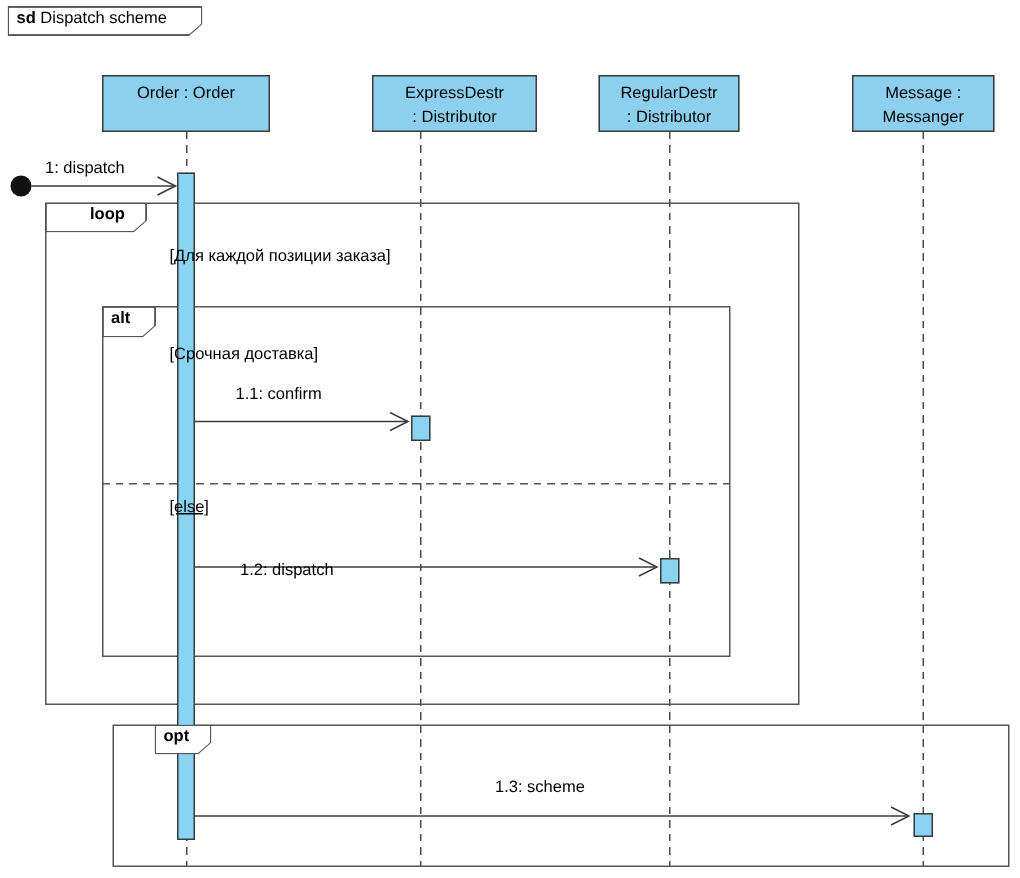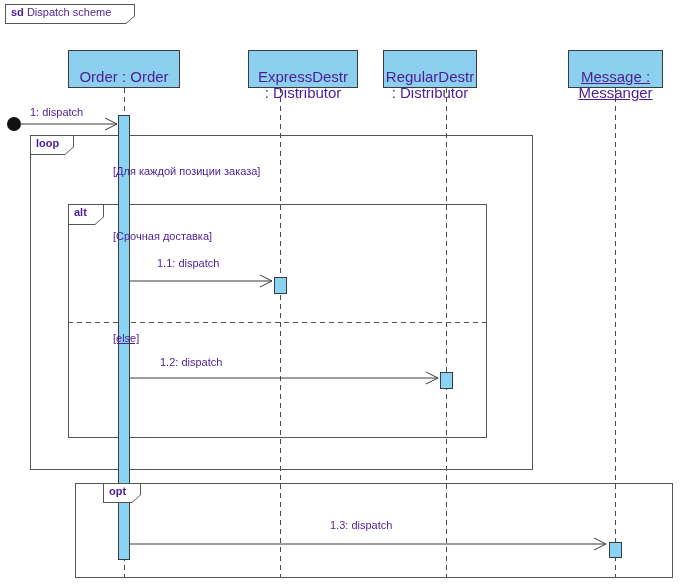--- a/index.html
+++ b/index.html
@@ -1,25 +1,25 @@
 <!DOCTYPE html>
 <html><head>
 <meta charset="utf-8">
 <style>
   html,body{margin:0;padding:0;background:#fff;}
   #canvas{
     position:relative;width:680px;height:585px;background:#ffffff;overflow:hidden;
-    font-family:"Liberation Sans", sans-serif;color:#4c1d95;
+    font-family:"Liberation Sans", sans-serif;color:#000000;
   }
   
   .head{
     position:absolute;top:50px;height:38px;box-sizing:border-box;
     background:#8dcfee;border:1.5px solid #3b3b3b;
     display:flex;flex-direction:column;align-items:center;
-    font-size:15px;line-height:16px;padding-top:18px;text-align:center;z-index:4;
+    font-size:11px;line-height:16px;padding-top:3px;text-align:center;z-index:4;
   }
   
   .lifeline{
     position:absolute;top:88px;width:1px;height:490px;z-index:1;
     background:repeating-linear-gradient(to bottom,#4a4a4a 0 5px,transparent 5px 9px);
   }
   
   .activation{
     position:absolute;box-sizing:border-box;background:#8ad3f2;
     border:1.5px solid #3b3b3b;z-index:5;
@@ -66,31 +66,31 @@
   <div class="lifeline" style="left:446px;"></div>
   <div class="lifeline" style="left:615px;"></div>
 
   <div class="head" style="left:68px;width:112px;">
     <span>Order : Order</span>
   </div>
   <div class="head" style="left:248px;width:110px;">
     <span>ExpressDestr</span>
     <span>: Distributor</span>
   </div>
-  <div class="head" style="left:383px;width:94px;">
+  <div class="head" style="left:399px;width:94px;">
     <span>RegularDestr</span>
     <span>: Distributor</span>
   </div>
-  <div class="head" style="left:568px;width:95px;text-decoration:underline;">
+  <div class="head" style="left:568px;width:95px;">
     <span>Message :</span>
     <span>Messanger</span>
   </div>
 
   <div class="fragment" style="left:30px;top:135px;width:503px;height:335px;"></div>
-  <div class="op-tag" style="left:30px;top:135px;width:44px;height:20px;">
+  <div class="op-tag" style="left:30px;top:135px;width:44px;height:20px;padding-left:24px;">
     <div class="tag-bg"></div>
     <div class="tag-text">loop</div>
   </div>
   <div class="label" style="left:86px;top:165px;padding-left:27px;">[Для каждой позиции заказа]</div>
 
   <div class="fragment" style="left:68px;top:204px;width:419px;height:234px;"></div>
   <div class="op-tag" style="left:68px;top:204px;width:36px;height:21px;">
     <div class="tag-bg"></div>
     <div class="tag-text">alt</div>
   </div>
@@ -110,30 +110,30 @@
     <polyline points="84,2 96,8 84,14" fill="none" stroke="#3b3b3b" stroke-width="1"></polyline>
   </svg>
   <div class="label" style="left:30px;top:106px;text-align:right;">1: dispatch</div>
 
   <div class="activation" style="left:118px;top:115px;width:12px;height:445px;"></div>
 
   <svg class="msg-arrow" style="left:130px;top:273px;" width="144" height="16">
     <line x1="0" y1="8" x2="142" y2="8" stroke="#3b3b3b" stroke-width="1"></line>
     <polyline points="130,2 142,8 130,14" fill="none" stroke="#3b3b3b" stroke-width="1"></polyline>
   </svg>
-  <div class="label" style="left:157px;top:257px;">1.1: dispatch</div>
+  <div class="label" style="left:157px;top:257px;">1.1: confirm</div>
   <div class="activation" style="left:274px;top:277px;width:13px;height:17px;"></div>
 
   <svg class="msg-arrow" style="left:130px;top:370px;" width="310" height="16">
     <line x1="0" y1="8" x2="308" y2="8" stroke="#3b3b3b" stroke-width="1"></line>
     <polyline points="296,2 308,8 296,14" fill="none" stroke="#3b3b3b" stroke-width="1"></polyline>
   </svg>
-  <div class="label" style="left:160px;top:356px;">1.2: dispatch</div>
+  <div class="label" style="left:160px;top:374px;">1.2: dispatch</div>
   <div class="activation" style="left:440px;top:372px;width:13px;height:17px;"></div>
 
   <svg class="msg-arrow" style="left:130px;top:536px;" width="478" height="16">
     <line x1="0" y1="8" x2="476" y2="8" stroke="#3b3b3b" stroke-width="1"></line>
     <polyline points="464,2 476,8 464,14" fill="none" stroke="#3b3b3b" stroke-width="1"></polyline>
   </svg>
-  <div class="label" style="left:330px;top:519px;">1.3: dispatch</div>
+  <div class="label" style="left:330px;top:519px;">1.3: scheme</div>
   <div class="activation" style="left:609px;top:542px;width:13px;height:16px;"></div>
 
 </div>
 
 </body></html>

